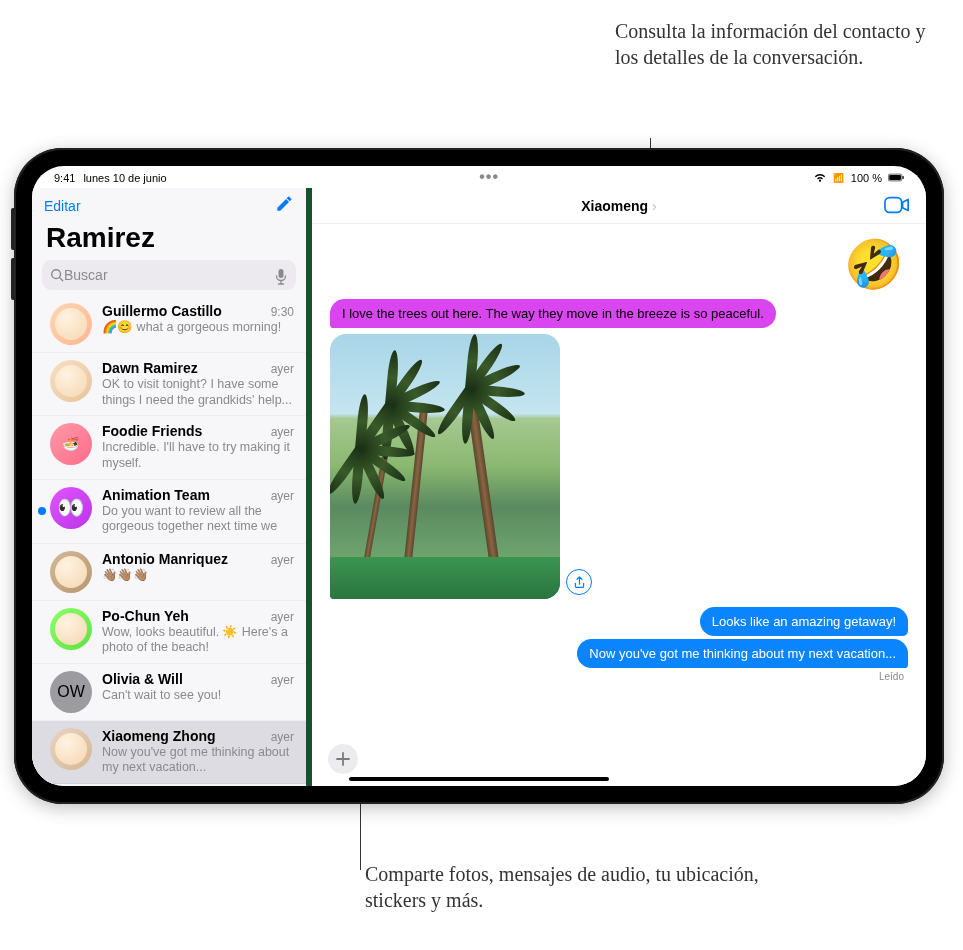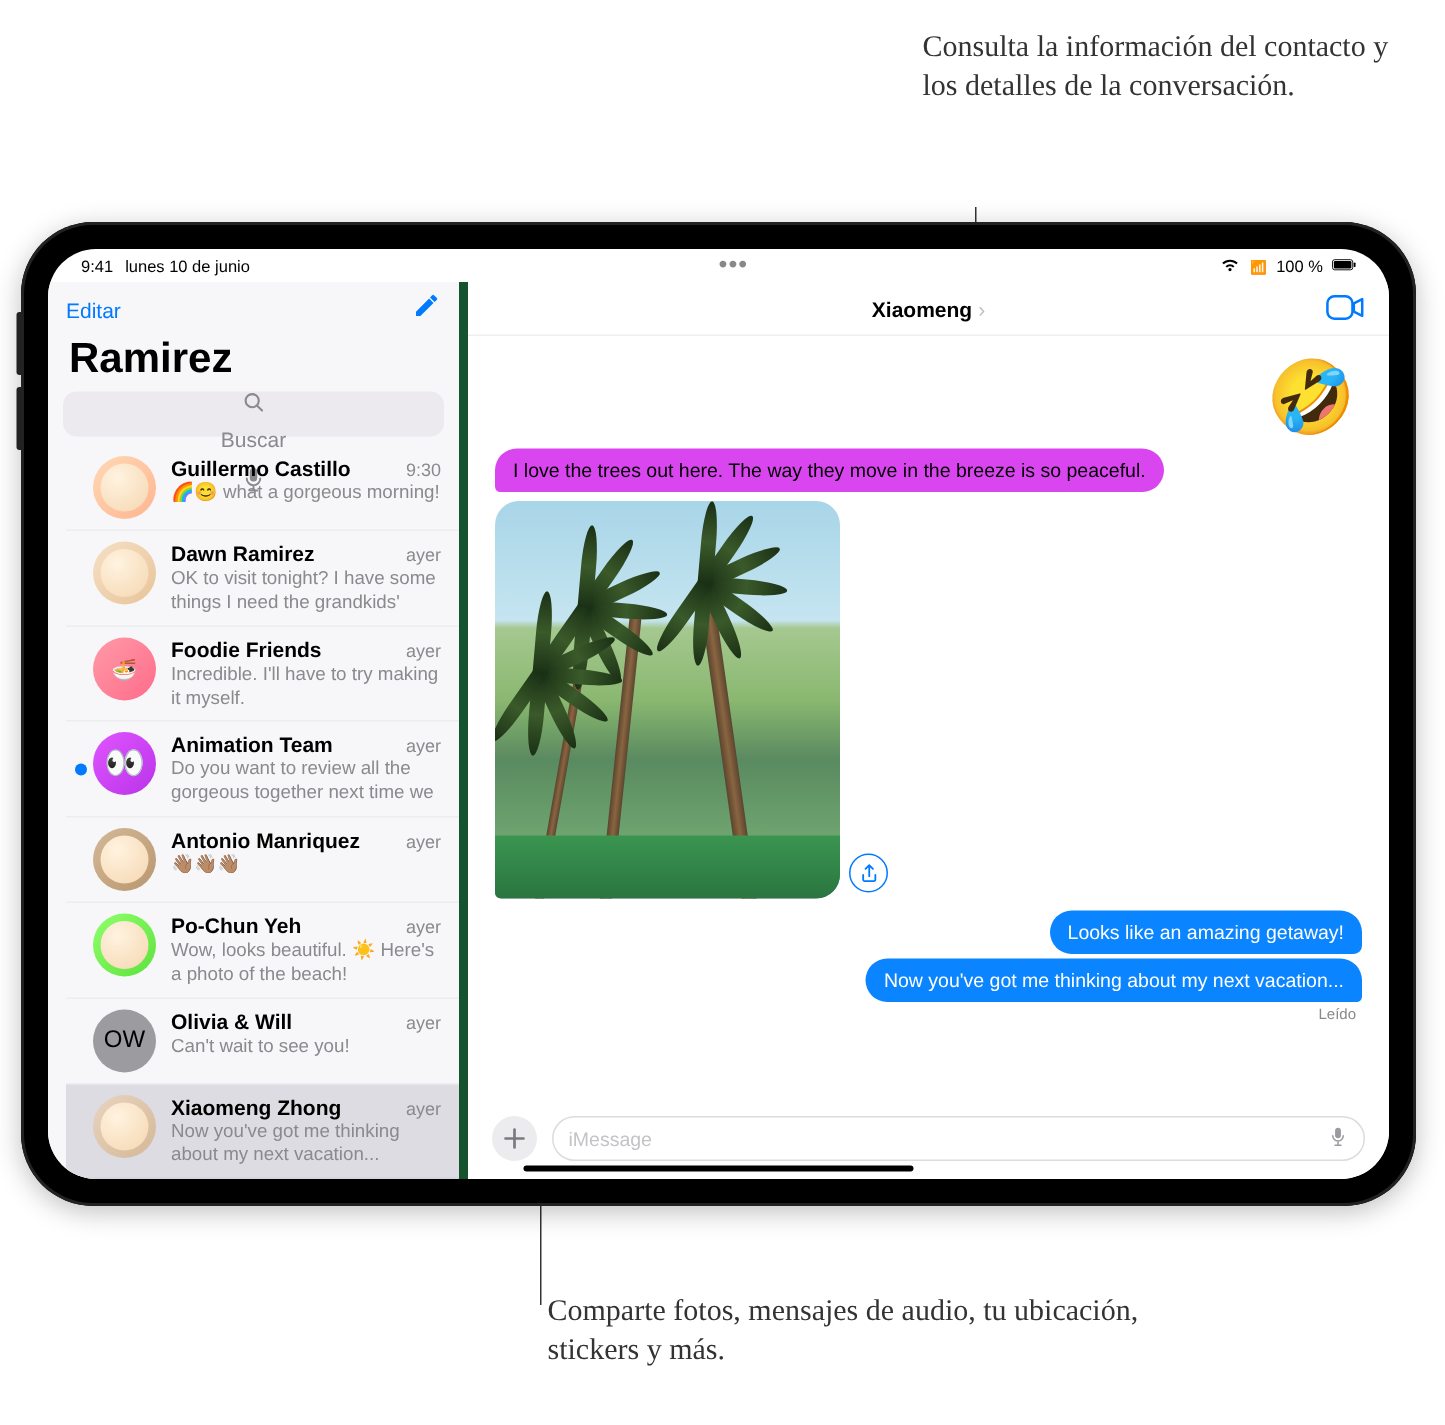--- a/index.html
+++ b/index.html
@@ -20,25 +20,25 @@
 .status-right { display: flex; gap: 6px; align-items: center; }
 .more-dots { font-size: 16px; letter-spacing: 1px; color: #888; font-weight:700; line-height:0; }
 
 .main-area { flex: 1; display: flex; min-height: 0; }
 
 .sidebar { width: 280px; background: #f7f7f9; border-right: 6px solid #14532d; display: flex; flex-direction: column; }
 .sidebar-top { padding: 6px 12px 4px; display: flex; justify-content: space-between; align-items: center; }
 .edit-btn { color: #007aff; font-size: 14px; }
 .compose-icon svg { width: 20px; height: 20px; }
 .sidebar-title { font-size: 28px; font-weight: 700; padding: 0 14px 6px; }
-.search-field { margin: 0 10px 6px; background: #eceaef; border-radius: 9px; height: 30px; display: flex; align-items: center; padding: 0 8px; color: #8a8a8e; font-size: 14px; gap:10px;flex-direction:column; }
+.search-field { margin: 0 10px 6px; background: #eceaef; border-radius: 9px; height: 30px; display: flex; align-items: center; padding: 0 8px; color: #8a8a8e; font-size: 14px; gap:0; }
 .search-icon-s, .mic-icon-s { width: 14px; height: 14px; flex-shrink:0; }
 .search-text { flex: 1; }
 
-.convo-list { flex: 1; overflow: hidden; margin-left: 12px; }
+.convo-list { flex: 1; overflow: hidden; }
 .convo { display: flex; padding: 7px 12px 7px 8px; gap: 10px; border-bottom: 1px solid rgba(0,0,0,0.04); position: relative; }
 .convo.selected { background: #dcdce2; }
 .unread-dot { width: 8px; height: 8px; border-radius: 50%; background: #007aff; position: absolute; left: 6px; top: 50%; transform: translateY(-50%); display:none; }
 .convo.unread .unread-dot { display:block; }
 .avatar { width: 42px; height: 42px; border-radius: 50%; flex-shrink: 0; display: flex; align-items: center; justify-content: center; font-size: 22px; margin-left:10px; }
 .avatar.grad1 { background: linear-gradient(135deg,#ffd8b5,#ffb590); }
 .avatar.grad2 { background: linear-gradient(135deg,#f5e0c5,#e8c49a); }
 .avatar.grad3 { background: linear-gradient(135deg,#ff9aa8,#ff6b8a); color:#fff; font-size:14px; font-weight:600; }
 .avatar.grad4 { background: linear-gradient(135deg,#e055ff,#b933e8); }
 .avatar.grad5 { background: linear-gradient(135deg,#d4b896,#b89770); }
@@ -312,27 +312,20 @@
             <div class="read-receipt">Leído</div>
           </div>
         </div>
 
         <div class="compose-row">
           <div class="plus-btn">
             <svg width="16" height="16" viewBox="0 0 16 16">
                 <path d="M8 2v12M2 8h12" stroke="#7a7a80" stroke-width="1.8" stroke-linecap="round"></path>
               </svg>
           </div>
-          <div class="msg-input">
-            <span>iMessage</span>
-            <span class="mic2"><svg viewBox="0 0 14 18">
-                  <rect x="4.5" y="1" width="5" height="9" rx="2.5" fill="#9a9aa0"></rect>
-                  <path d="M2.5 8a4.5 4.5 0 009 0M7 12.5V16M4.5 16h5" stroke="#9a9aa0" stroke-width="1.3" fill="none" stroke-linecap="round"></path>
-                </svg></span>
-          </div>
         </div>
 
         <div class="home-ind"></div>
       </div>
     </div>
 
   </div>
 </div>
 
 </body></html>

